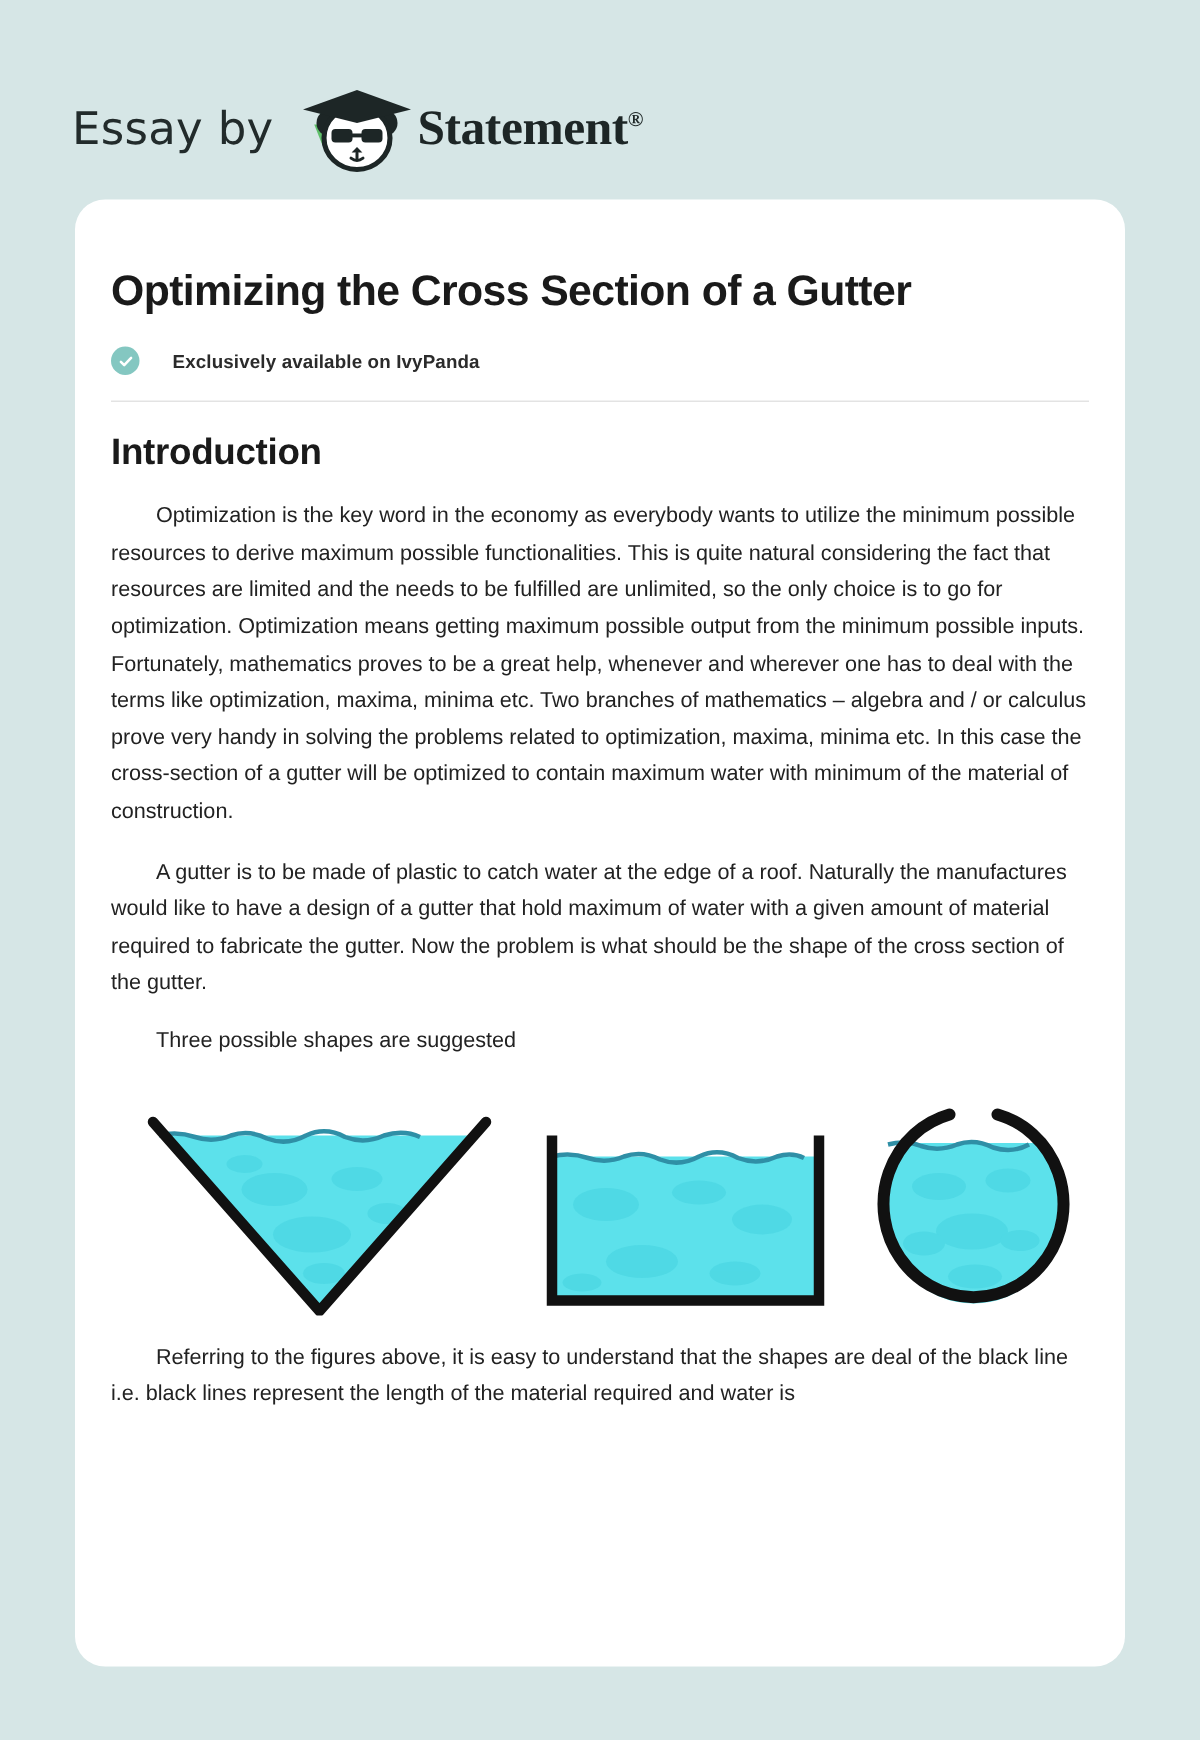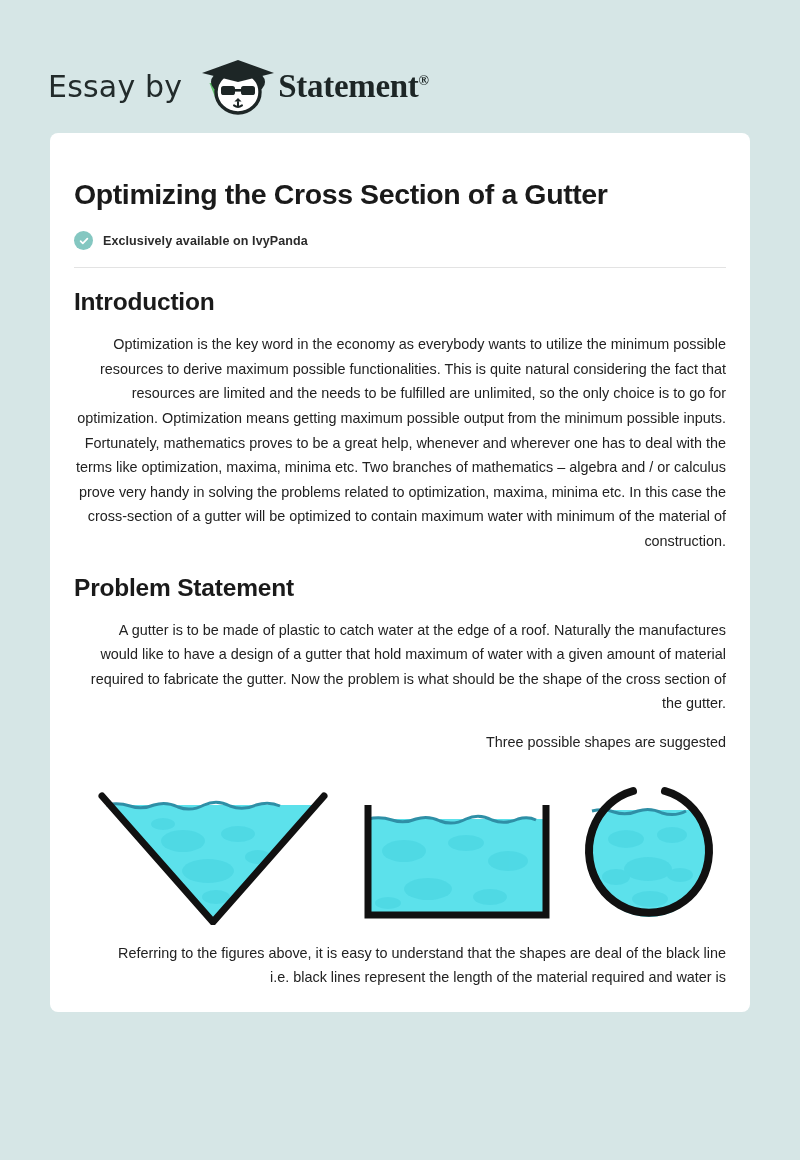--- a/index.html
+++ b/index.html
@@ -62,23 +62,23 @@
     vertical-align: super;
     font-weight: 700;
   }
 
   
   .card {
     position: absolute;
     left: 50px;
     top: 133px;
     width: 700px;
-    height: 879px;
+    height: 978px;
     background: #ffffff;
-    border-radius: 8px;
+    border-radius: 20px;
     box-sizing: border-box;
     padding: 28px 24px 0 24px;
     overflow: hidden;
   }
   .card-inner {
     padding: 0 0 0 0;
   }
 
   h1.doc-title {
     font-family: "Liberation Sans", sans-serif;
@@ -103,21 +103,21 @@
     display: inline-flex;
     align-items: center;
     justify-content: center;
     flex: 0 0 auto;
   }
   .excl-check svg { display: block; }
   .excl-label {
     font-size: 12.5px;
     font-weight: 700;
     color: #2b2b2b;
-    margin-left: 10px;
+    margin-left: 22px;
     letter-spacing: 0.1px;
   }
 
   .divider {
     height: 1px;
     background: #e3e3e3;
     margin-top: 17px;
     width: 100%;
   }
 
@@ -129,21 +129,21 @@
     margin: 20px 0 0 0;
     letter-spacing: -0.2px;
   }
 
   p.body-par {
     font-size: 14.4px;
     line-height: 24.6px;
     color: #222222;
     margin: 16px 0 0 0;
     text-indent: 30px;
-    text-align: right;
+    text-align: left;
   }
   p.body-par.tight { margin-top: 14px; }
 
   
   .figures {
     display: flex;
     align-items: flex-end;
     justify-content: flex-start;
     margin-top: 20px;
     height: 150px;
@@ -207,21 +207,20 @@
           </svg>
         </span>
         <span class="excl-label">Exclusively available on IvyPanda</span>
       </div>
 
       <div class="divider"></div>
 
       <h2 class="section-title">Introduction</h2>
       <p class="body-par">Optimization is the key word in the economy as everybody wants to utilize the minimum possible resources to derive maximum possible functionalities. This is quite natural considering the fact that resources are limited and the needs to be fulfilled are unlimited, so the only choice is to go for optimization. Optimization means getting maximum possible output from the minimum possible inputs. Fortunately, mathematics proves to be a great help, whenever and wherever one has to deal with the terms like optimization, maxima, minima etc. Two branches of mathematics – algebra and / or calculus prove very handy in solving the problems related to optimization, maxima, minima etc. In this case the cross-section of a gutter will be optimized to contain maximum water with minimum of the material of construction.</p>
 
-      <h2 class="section-title">Problem Statement</h2>
       <p class="body-par">A gutter is to be made of plastic to catch water at the edge of a roof. Naturally the manufactures would like to have a design of a gutter that hold maximum of water with a given amount of material required to fabricate the gutter. Now the problem is what should be the shape of the cross section of the gutter.</p>
       <p class="body-par tight">Three possible shapes are suggested</p>
 
       <div class="figures">
 
         <div class="figure fig-v">
           <svg viewBox="0 0 250 146" xmlns="http://www.w3.org/2000/svg">
 
             <path d="M18 26 L232 26 L125 140 Z" fill="#5ce1eb"></path>
 

